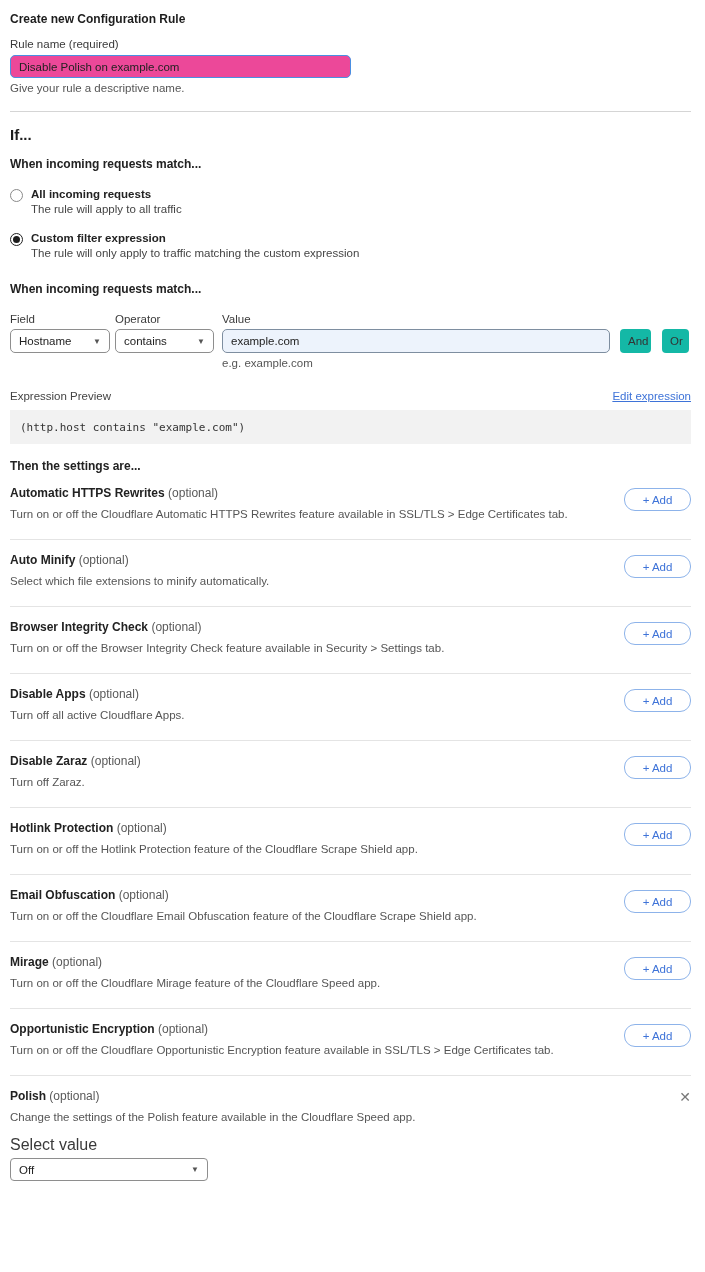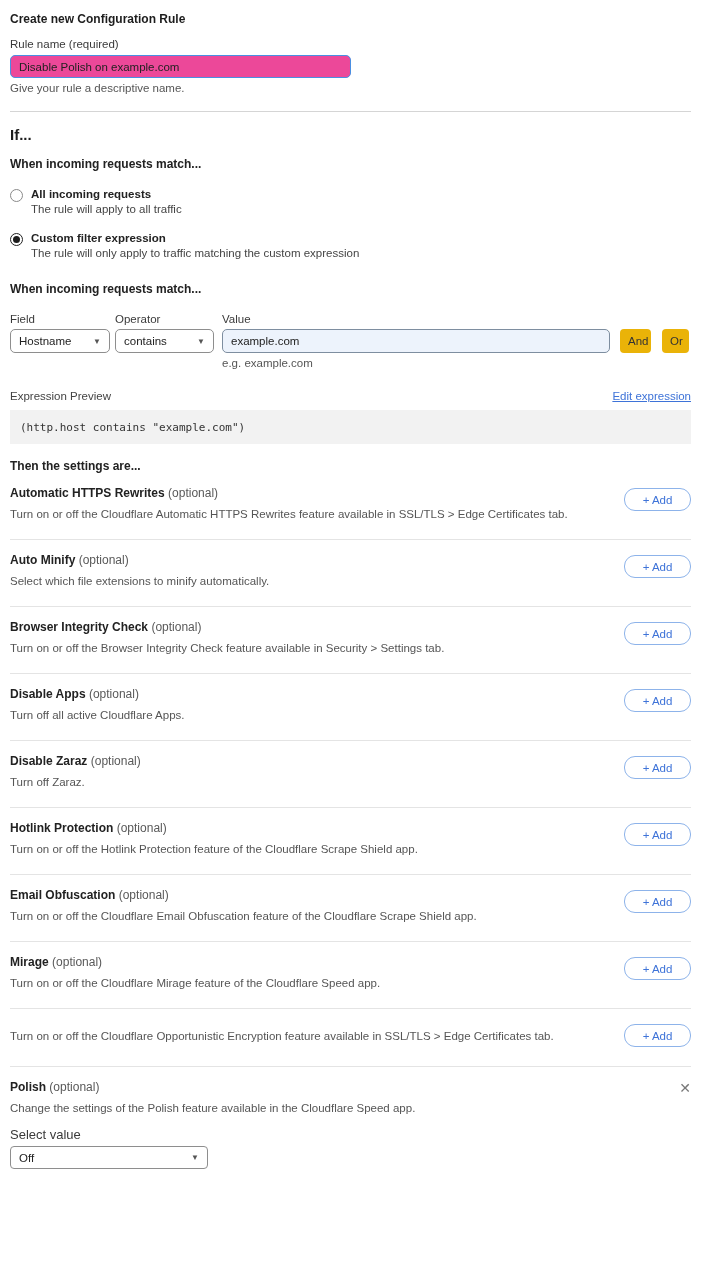--- a/index.html
+++ b/index.html
@@ -53,21 +53,21 @@
   }
   .select-box .chev { font-size: 8px; color: #555; margin-left: 6px; }
   .field-select { width: 100px; margin-right: 5px; }
   .operator-select { width: 99px; margin-right: 8px; }
   .value-input {
     width: 388px; height: 24px; border: 1px solid #7e8ea0; border-radius: 5px;
     background: #edf3fc; padding: 0 8px; font-size: 11.5px; color: #222;
     font-family: "Liberation Sans", sans-serif; outline: none;
   }
   .gray-btn {
-    height: 24px; border: none; border-radius: 4px; background: #eab308;
+    height: 24px; border: none; border-radius: 4px; background: #14b8a6;
     color: #333; font-size: 11.5px; font-family: "Liberation Sans", sans-serif;
     cursor: pointer; padding: 0 8px;
   }
   .and-btn { margin-left: 10px; width: 31px; }
   .or-btn { margin-left: 11px; width: 27px; }
   .value-helper { font-size: 11.5px; color: #555; margin-top: 4px; margin-left: 212px; }
 
   .expr-row { display: flex; justify-content: space-between; align-items: baseline; margin-top: 21px; }
   .expr-label { font-size: 11.5px; color: #444; text-align: right; }
   .expr-edit-link { font-size: 11.5px; color: #3e73d8; text-decoration: underline; cursor: pointer; }
@@ -91,21 +91,21 @@
   }
   .row-divider { border: none; border-top: 1px solid #e4e4e4; }
 
   .polish-section { padding-top: 13px; }
   .polish-header { display: flex; justify-content: space-between; align-items: flex-start; }
   .close-icon {
     font-size: 14px; color: #777; cursor: pointer; line-height: 14px; margin-top: 1px;
     background: none; border: none; font-family: "Liberation Sans", sans-serif;
   }
   .polish-desc { font-size: 11.5px; color: #555; margin-top: 7px; }
-  .polish-select-label { font-size: 13px; color: #3a3a3a; margin-top: 13px; }
+  .polish-select-label { font-size: 16px; color: #3a3a3a; margin-top: 13px; }
   .polish-select { width: 198px; height: 23px; margin-top: 4px; border-radius: 4px; }
 </style>
 </head>
 <body>
 
 <div class="page">
 
   <div class="page-title">Create new Configuration Rule</div>
 
   <div class="form-label">Rule name (required)</div>
@@ -231,20 +231,21 @@
     <div class="setting-text">
       <div class="setting-title"><span class="setting-name">Mirage</span> <span class="setting-optional">(optional)</span></div>
       <div class="setting-desc">Turn on or off the Cloudflare Mirage feature of the Cloudflare Speed app.</div>
     </div>
     <button class="add-btn">+ Add</button>
   </div>
   <hr class="row-divider">
 
   <div class="setting-row">
     <div class="setting-text">
+      <div class="setting-title"><span class="setting-name">Opportunistic Encryption</span> <span class="setting-optional">(optional)</span></div>
       <div class="setting-desc">Turn on or off the Cloudflare Opportunistic Encryption feature available in SSL/TLS &gt; Edge Certificates tab.</div>
     </div>
     <button class="add-btn">+ Add</button>
   </div>
   <hr class="row-divider">
 
   <div class="polish-section">
     <div class="polish-header">
       <div class="setting-title"><span class="setting-name">Polish</span> <span class="setting-optional">(optional)</span></div>
       <button class="close-icon">✕</button>

